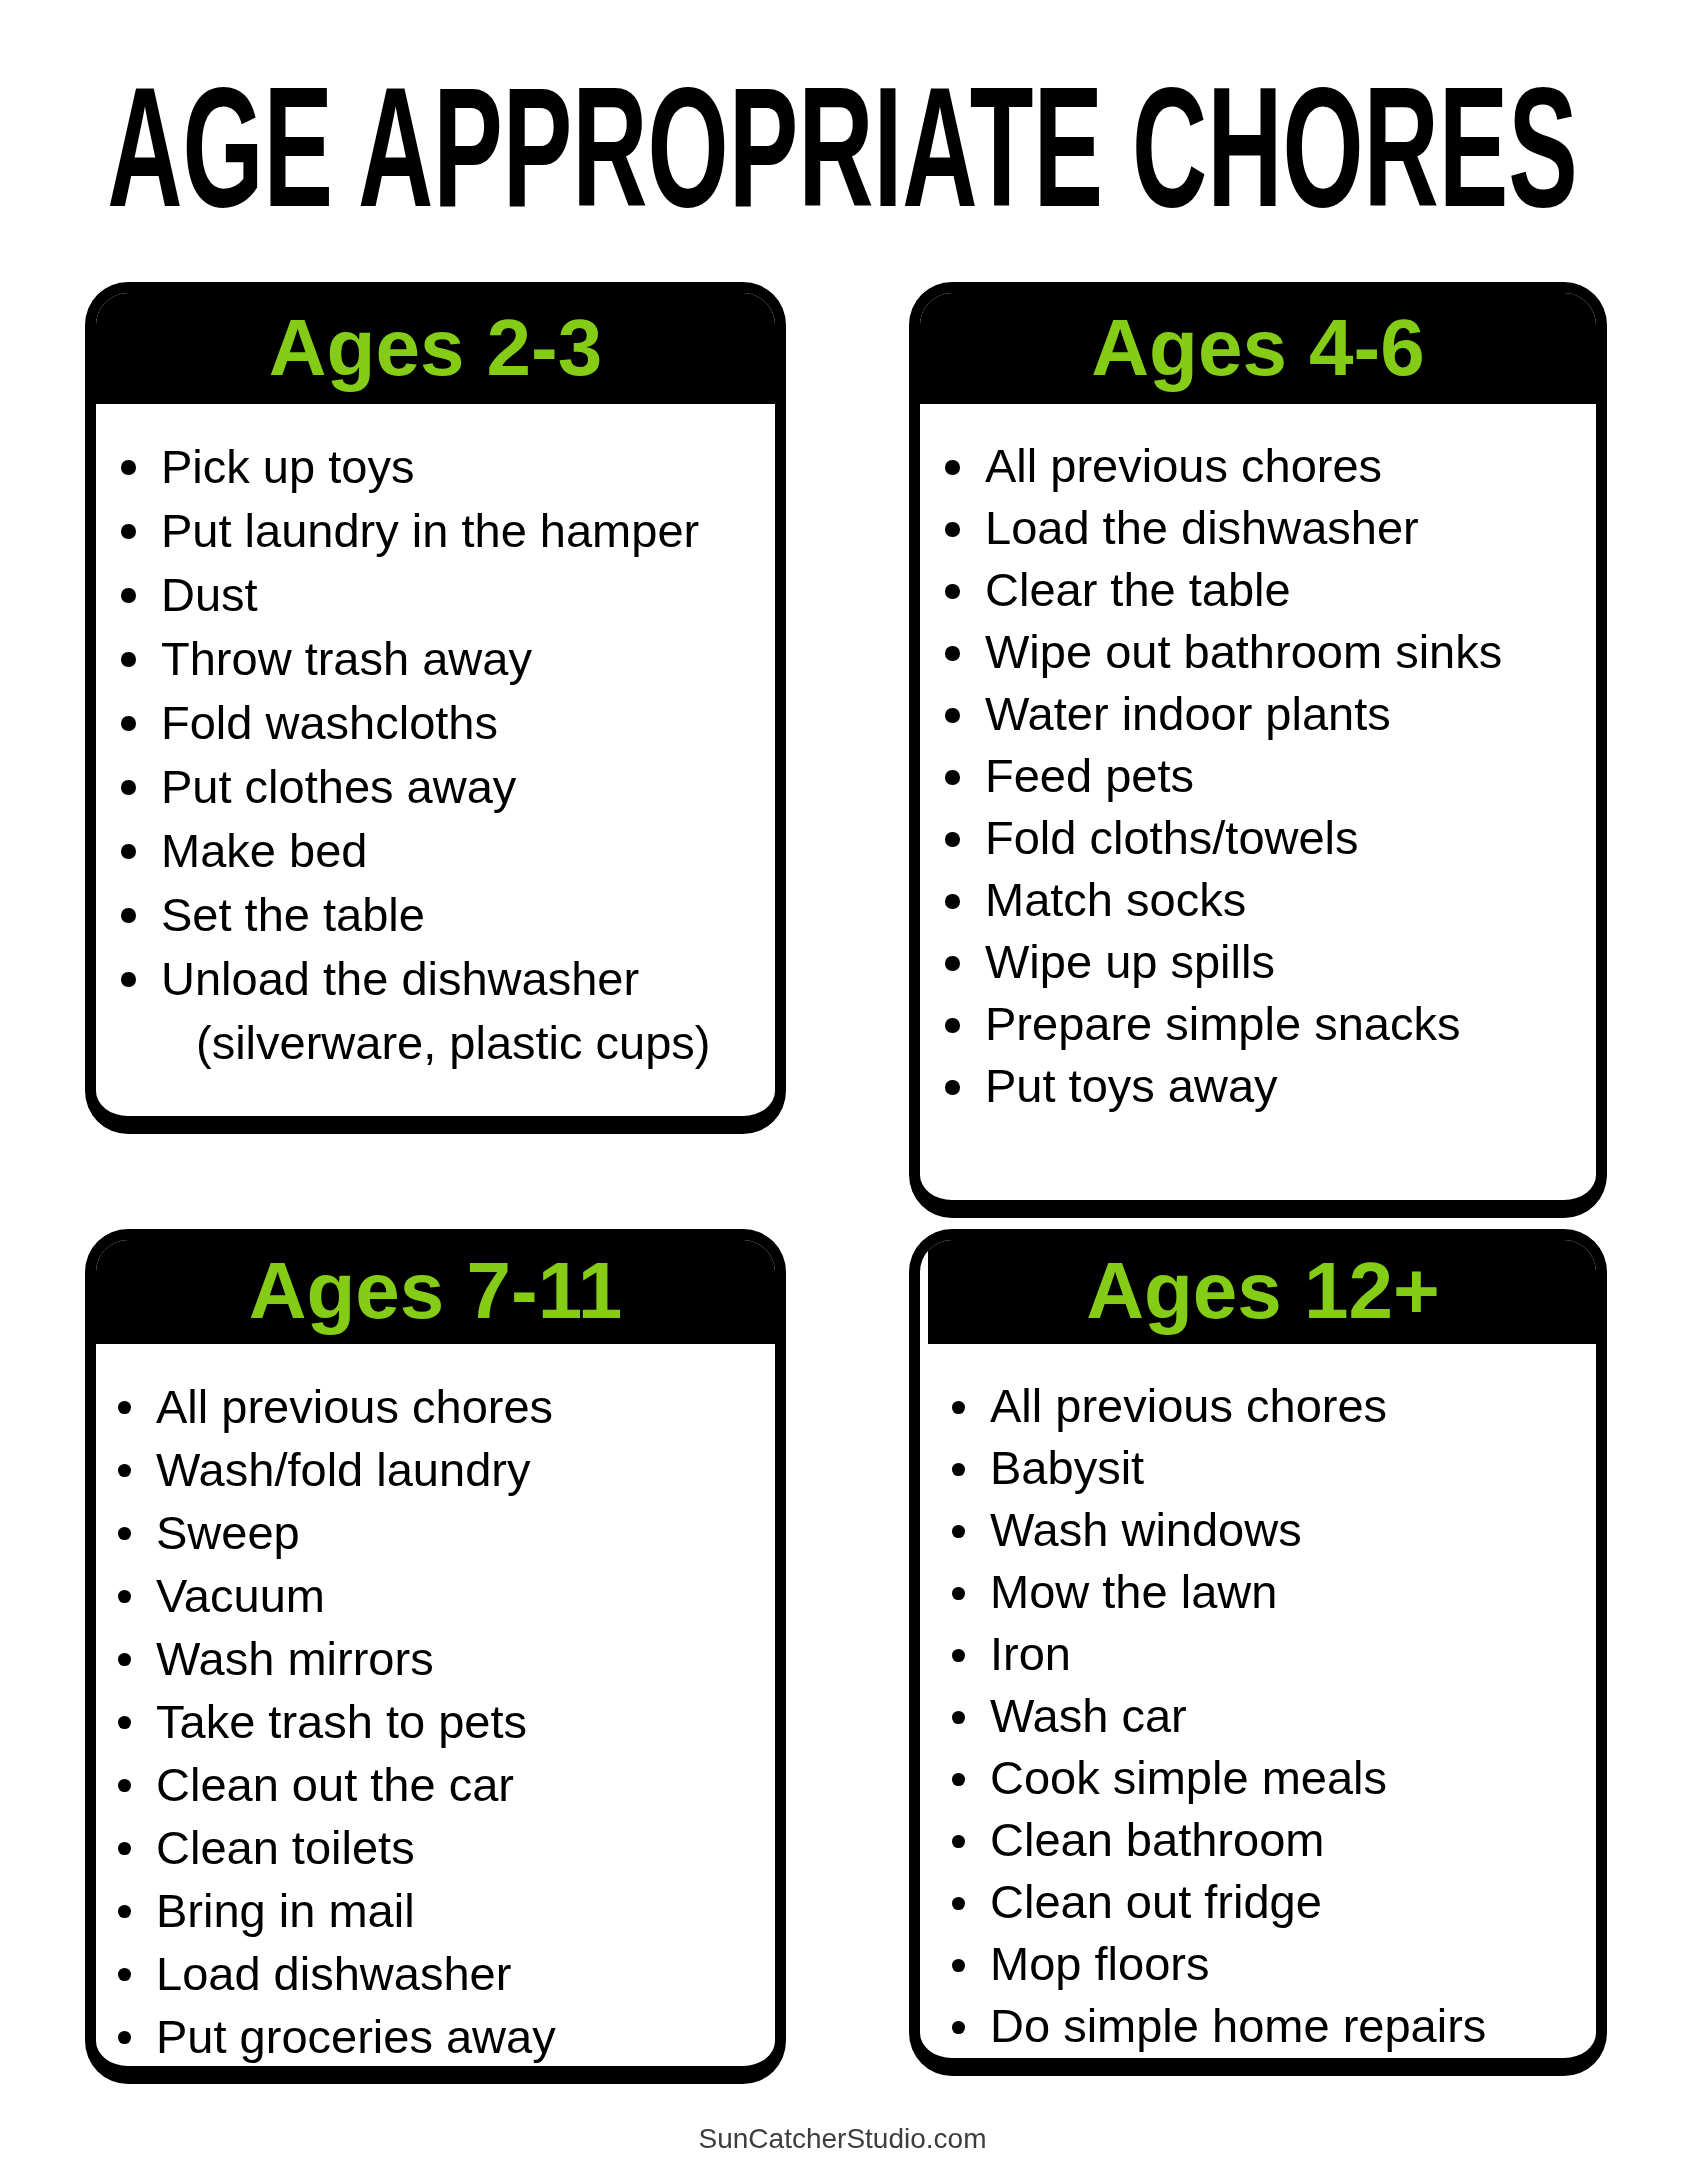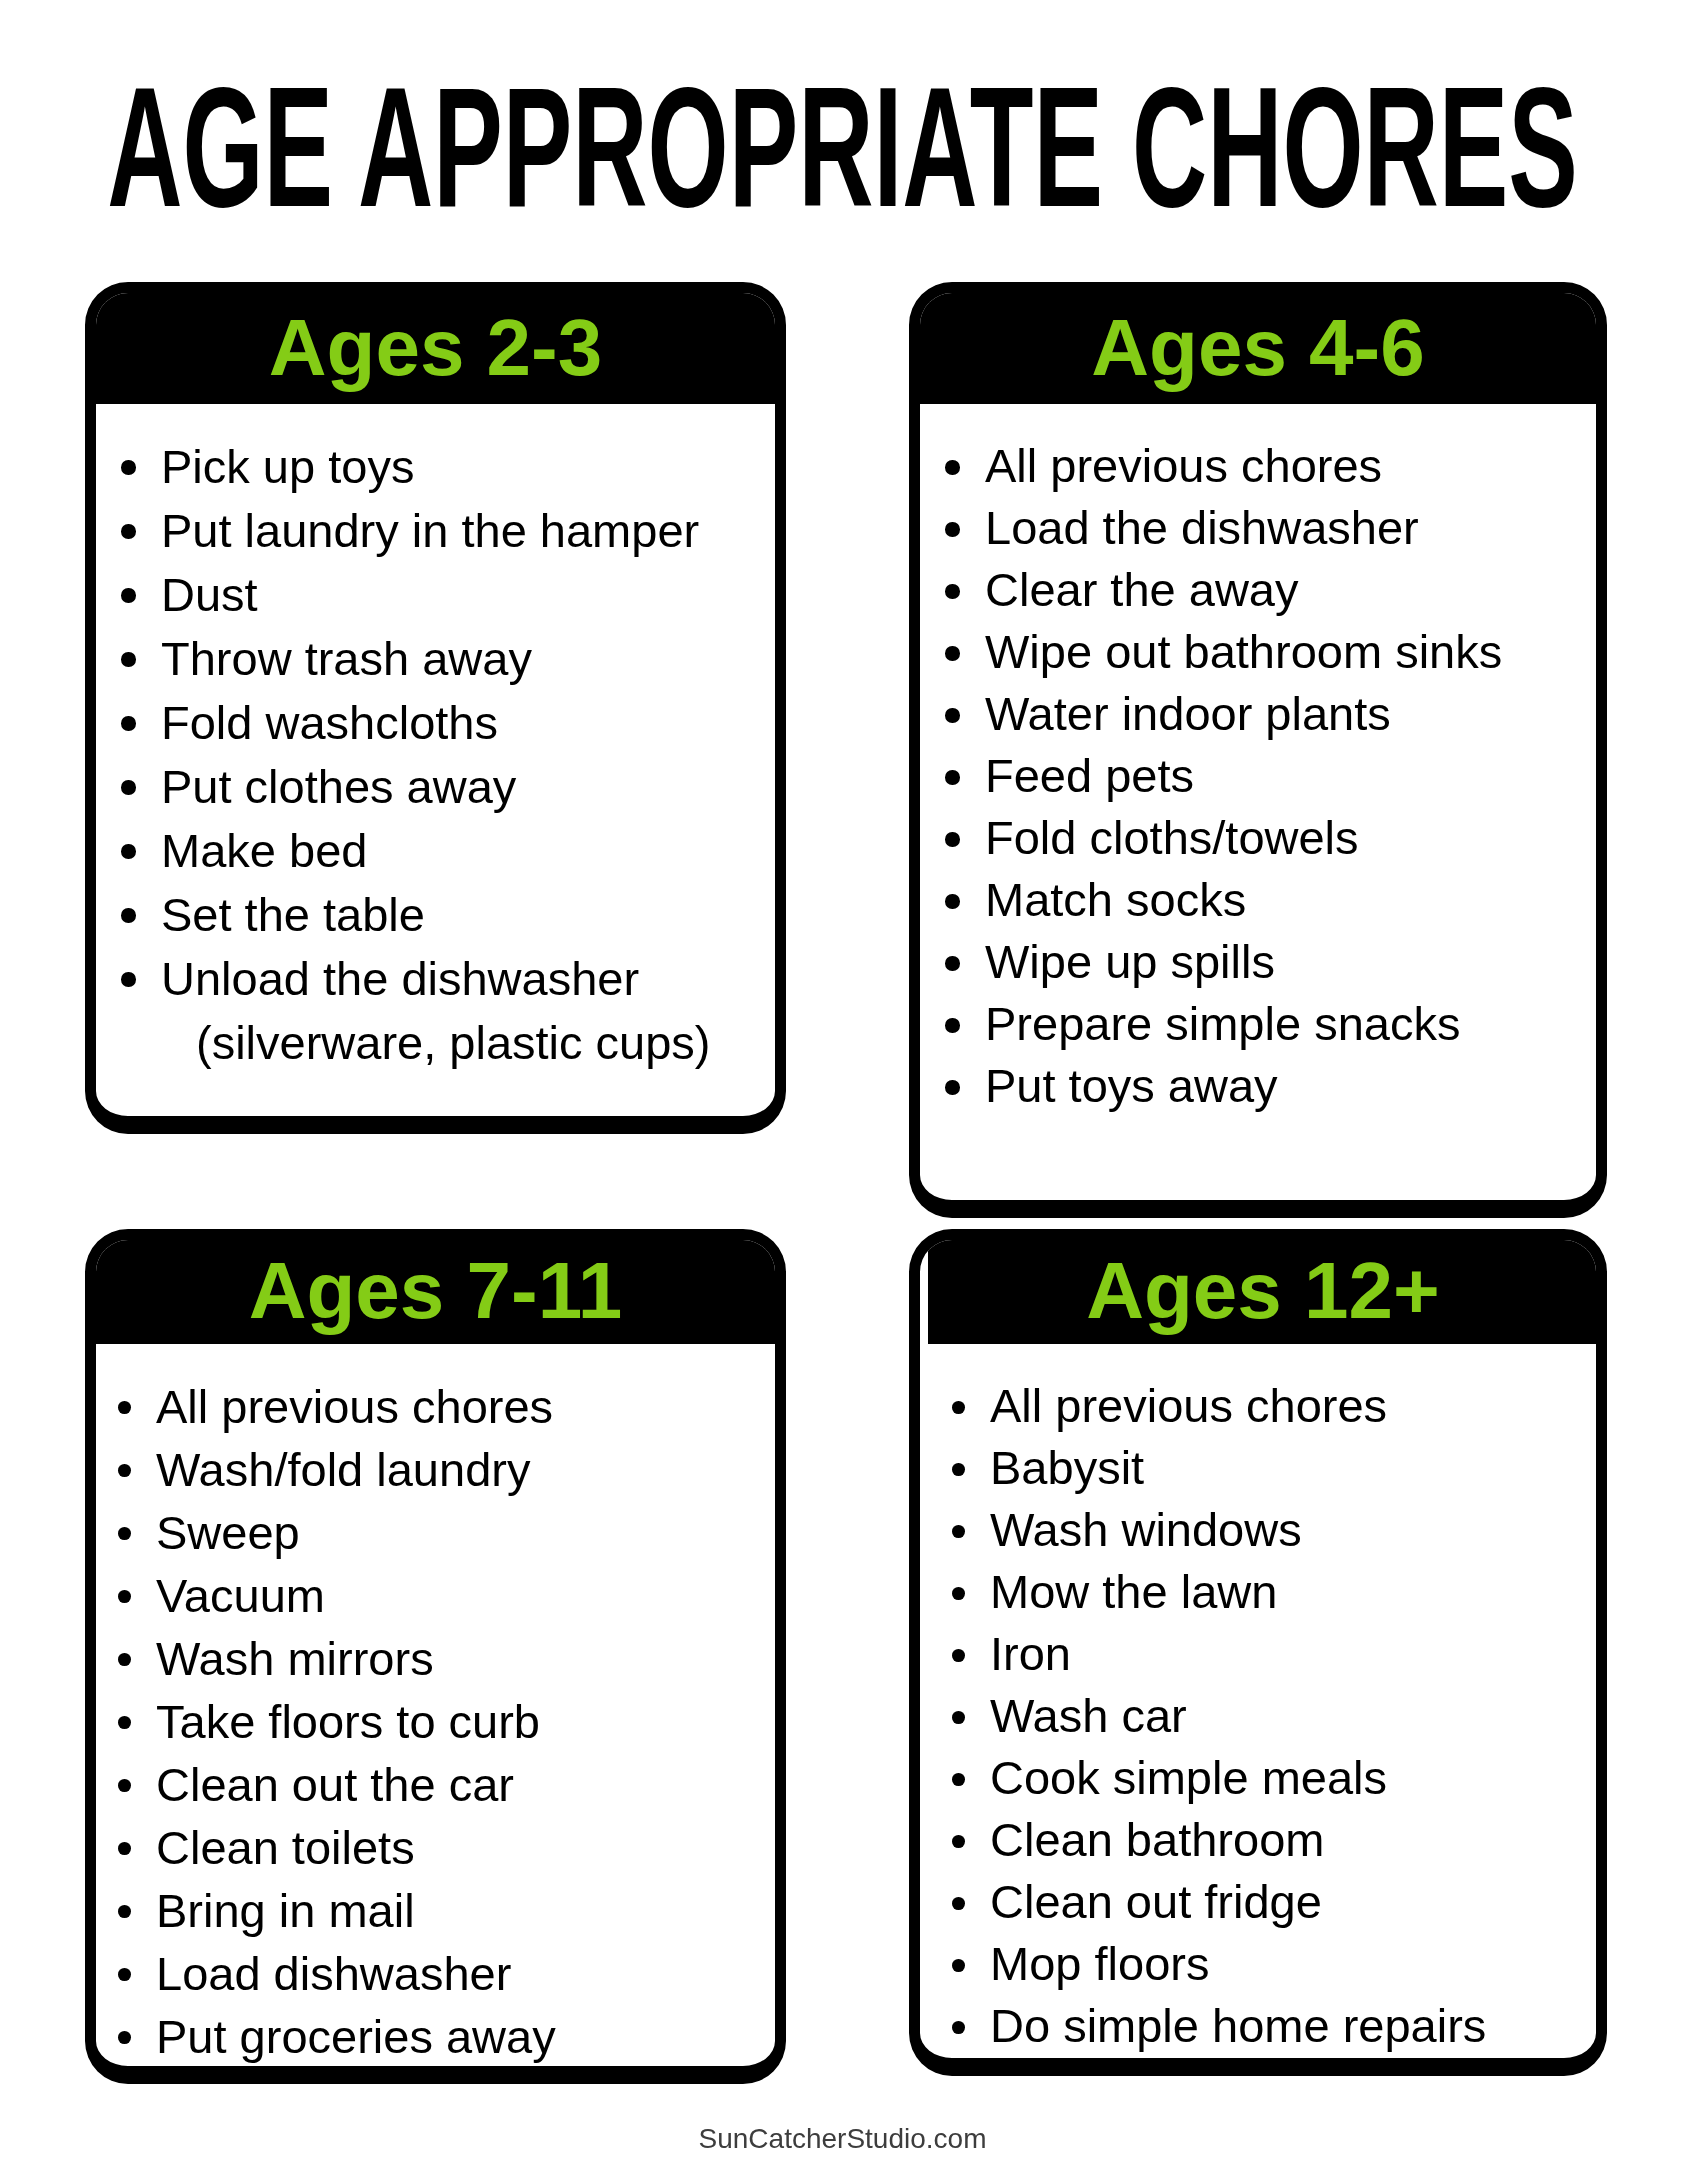--- a/index.html
+++ b/index.html
@@ -117,21 +117,21 @@
       </ul>
   </section>
 
   <section class="card row1 c2">
     <header class="card-header">
       <span class="card-header-label">Ages 4-6</span>
     </header>
     <ul class="chore-list">
         <li>All previous chores</li>
         <li>Load the dishwasher</li>
-        <li>Clear the away</li>
+        <li>Clear the table</li>
         <li>Wipe out bathroom sinks</li>
         <li>Water indoor plants</li>
         <li>Feed pets</li>
         <li>Fold cloths/towels</li>
         <li>Match socks</li>
         <li>Wipe up spills</li>
         <li>Prepare simple snacks</li>
         <li>Put toys away</li>
       </ul>
   </section>
@@ -139,21 +139,21 @@
   <section class="card row2 c3">
     <header class="card-header">
       <span class="card-header-label">Ages 7-11</span>
     </header>
     <ul class="chore-list">
         <li>All previous chores</li>
         <li>Wash/fold laundry</li>
         <li>Sweep</li>
         <li>Vacuum</li>
         <li>Wash mirrors</li>
-        <li>Take floors to curb</li>
+        <li>Take trash to pets</li>
         <li>Clean out the car</li>
         <li>Clean toilets</li>
         <li>Bring in mail</li>
         <li>Load dishwasher</li>
         <li>Put groceries away</li>
       </ul>
   </section>
 
   <section class="card row2 c4">
     <header class="card-header">

